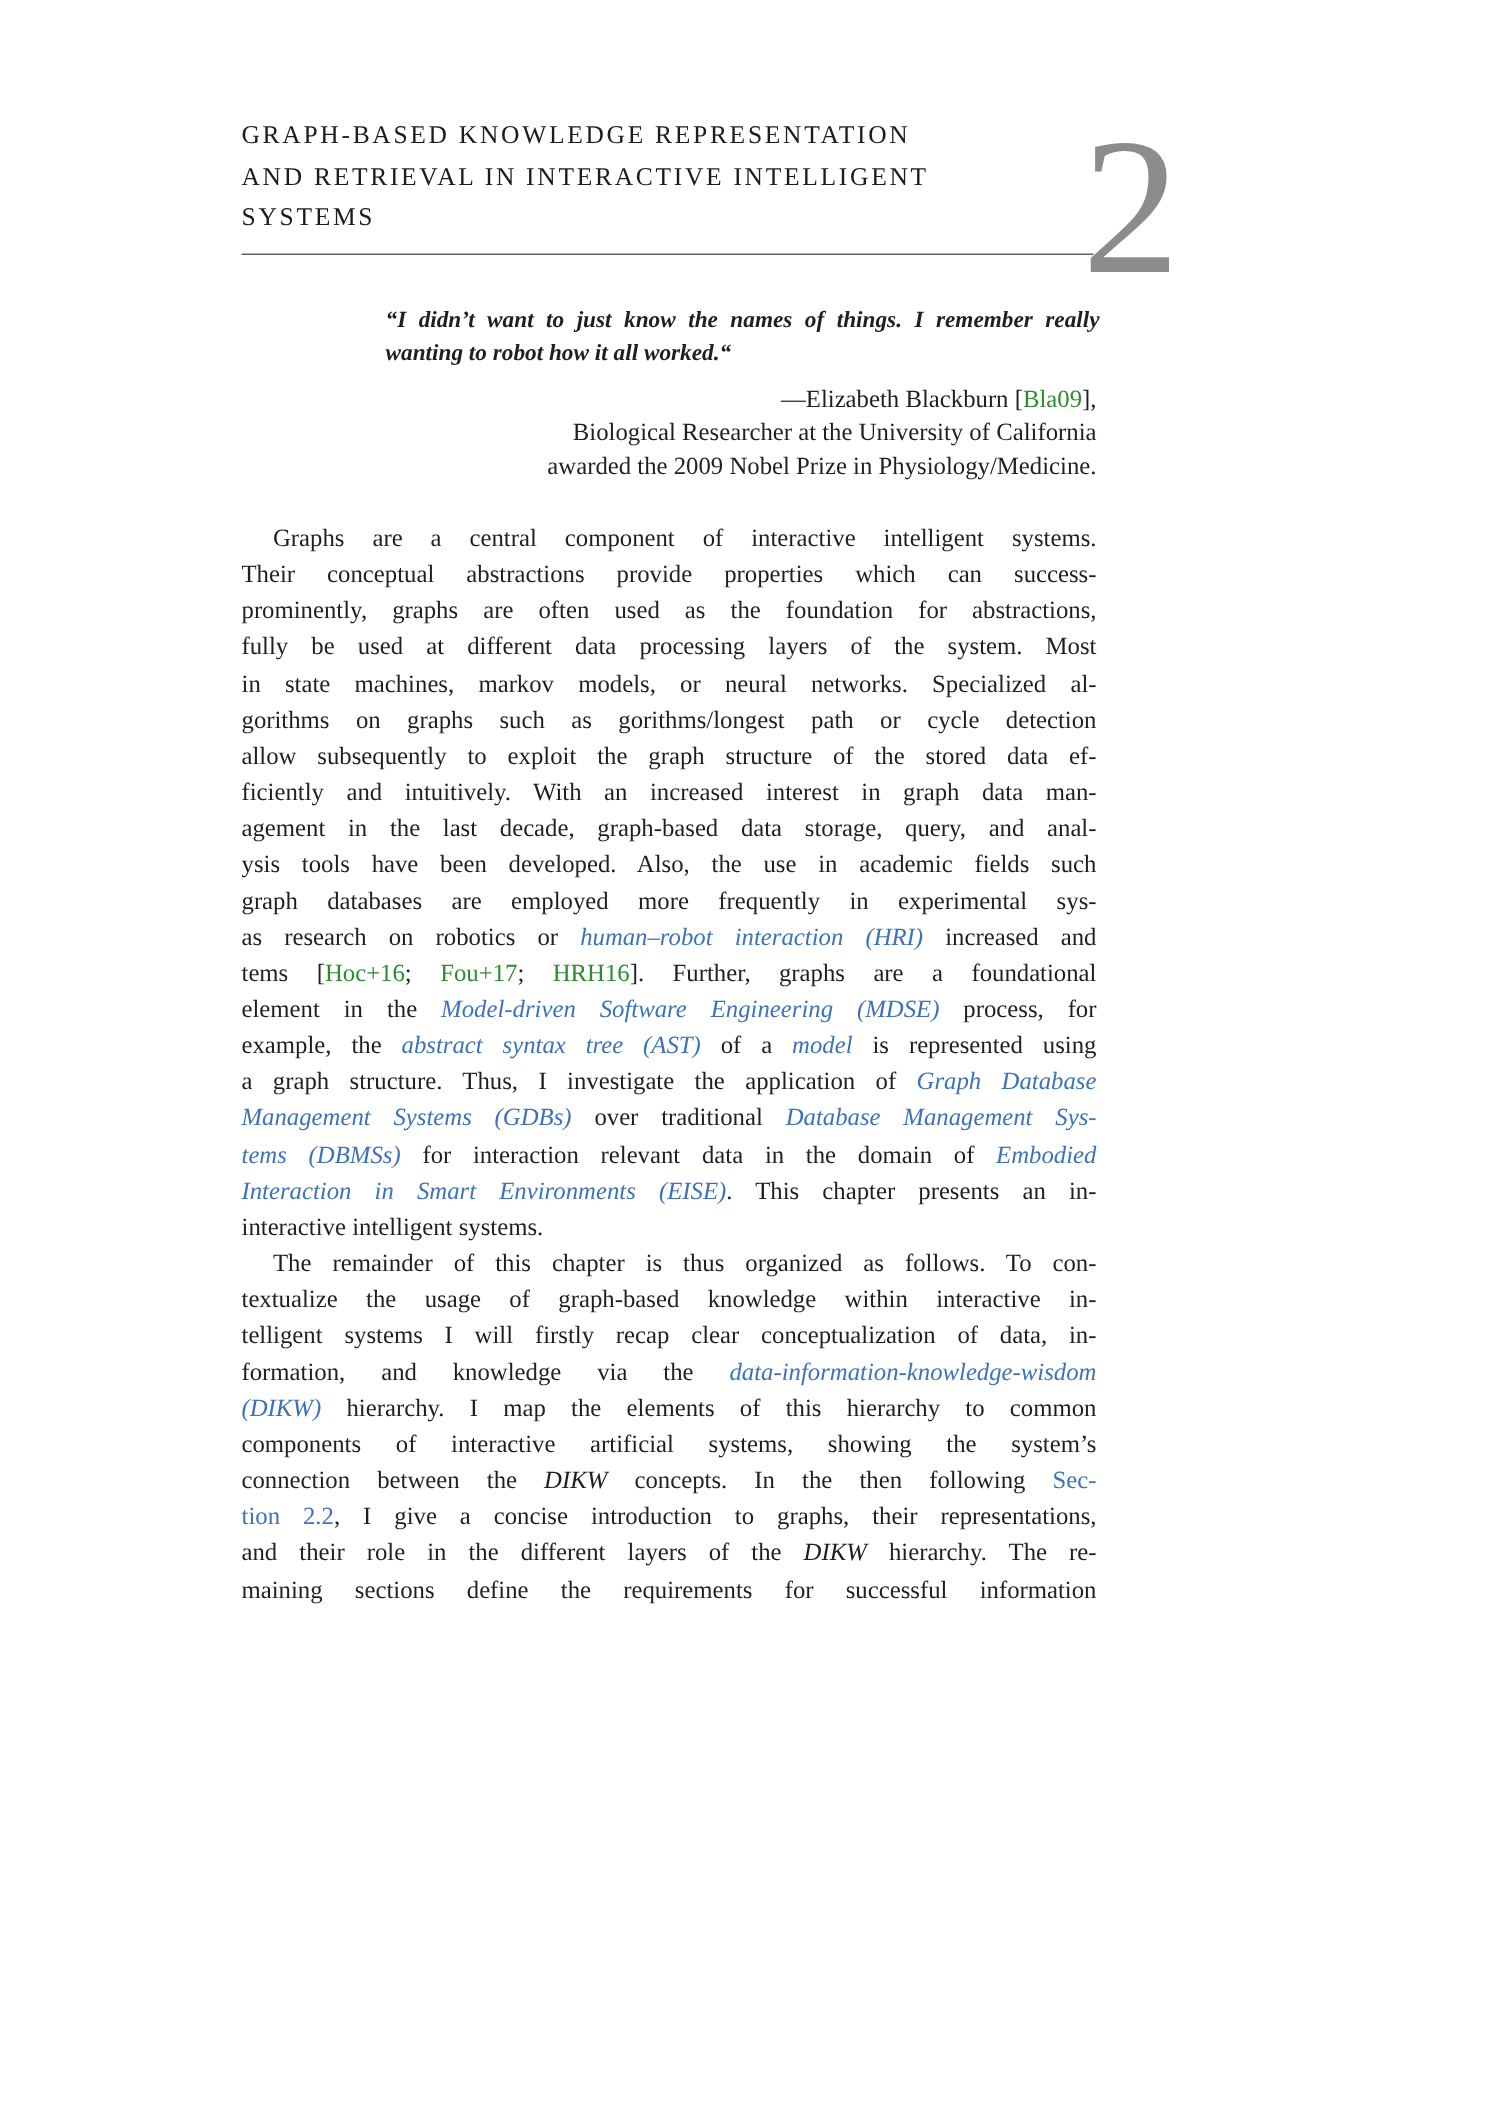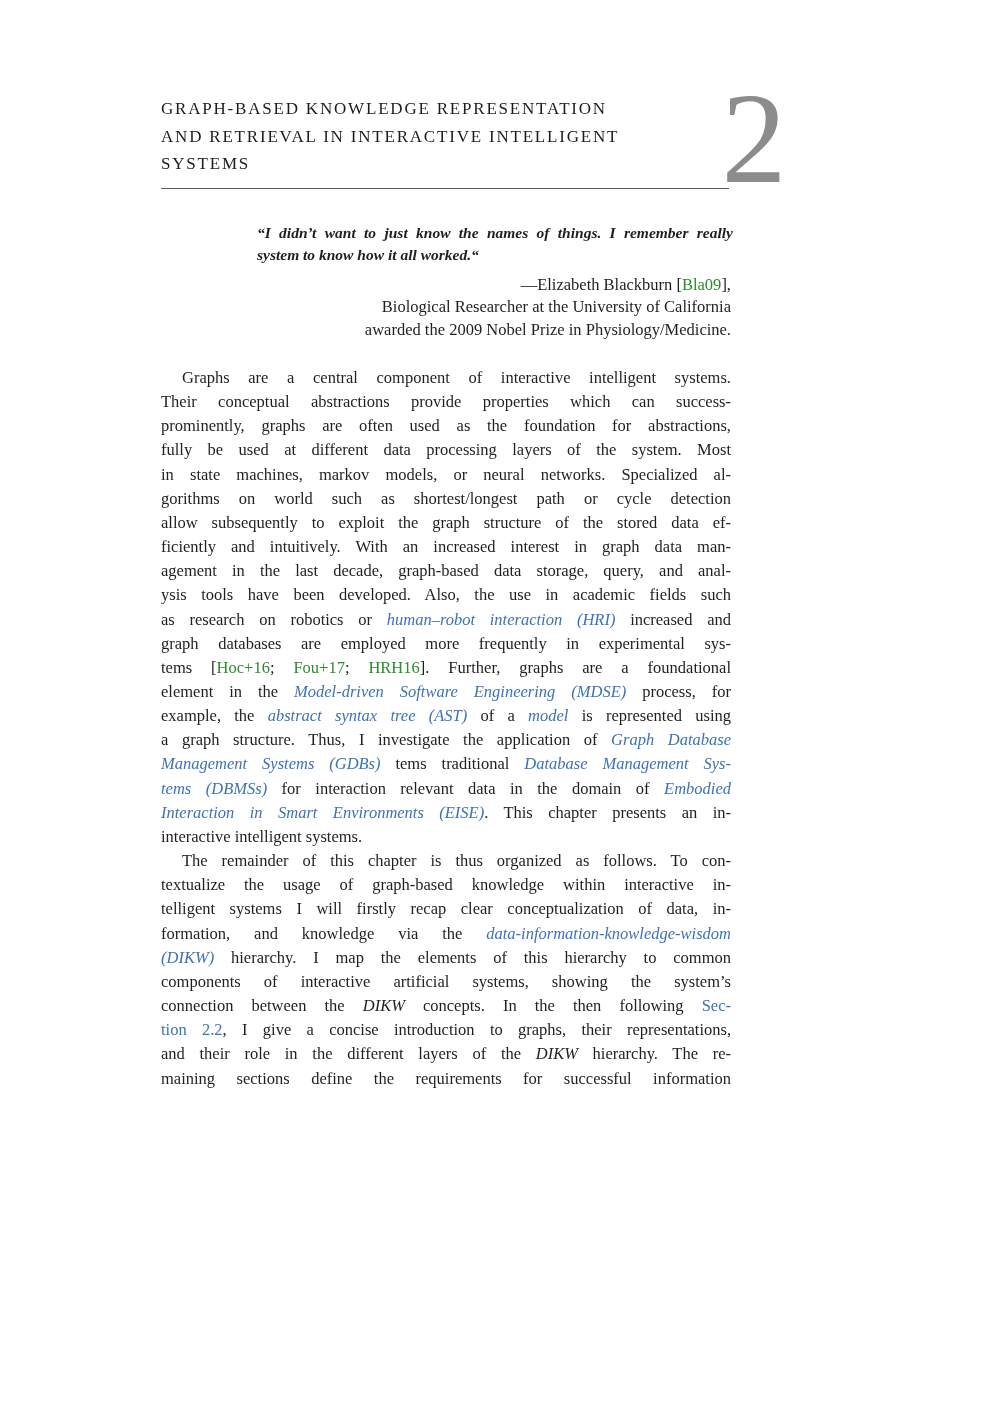--- a/index.html
+++ b/index.html
@@ -6,21 +6,21 @@
   .page {
     position:relative; width:1000px; height:1414px; background:#ffffff;
     font-family:"Liberation Serif", serif; color:var(--text, #1f1f1f); overflow:hidden;
   }
   .chapter-number {
     position:absolute; top:73px; left:718px; width:72px;
     font-size:130px; line-height:1; color:var(--chapter_gray, #8c8c8c);
     text-align:center;
   }
   .content { position:absolute; left:161px; top:0; width:570px; }
-  .chapter-title { margin-top:95px; font-size:17px; line-height:27.5px;
+  .chapter-title { margin-top:76px; font-size:17px; line-height:27.5px;
     letter-spacing:1.8px; color:#1c1c1c; }
   .title-line { white-space:nowrap; }
   .rule { border:none; border-top:1.5px solid var(--rule_gray, #5f5f5f);
     margin:10px 0 0 0; width:568px; }
   .quote { margin-top:33px; margin-left:96px; width:476px;
     font-style:italic; font-size:15.5px; line-height:22.3px;font-weight:bold; }
   .attribution { margin-top:8px; font-size:16.5px; line-height:22.3px; }
   .attribution .tline { text-align:center; text-align-last:right; }
   .body { margin-top:25px; font-size:16.5px; line-height:24.15px; }
   .tline { text-align:justify; text-align-last:justify; }
@@ -38,46 +38,46 @@
   <div class="chapter-number">2</div>
   <div class="content">
     <div class="chapter-title">
       <div class="title-line">GRAPH-BASED KNOWLEDGE REPRESENTATION</div>
       <div class="title-line">AND RETRIEVAL IN INTERACTIVE INTELLIGENT</div>
       <div class="title-line">SYSTEMS</div>
     </div>
     <hr class="rule">
     <div class="quote">
         <div class="tline"><span>“I didn’t want to just know the names of things. I remember really</span></div>
-        <div class="tline last"><span>system to know how it all worked.“</span></div>
+        <div class="tline last"><span>wanting to robot how it all worked.“</span></div>
       </div>
     <div class="attribution">
         <div class="tline"><span>—Elizabeth Blackburn [</span><span class="seg-g">Bla09</span><span>],</span></div>
         <div class="tline"><span>Biological Researcher at the University of California</span></div>
         <div class="tline"><span>awarded the 2009 Nobel Prize in Physiology/Medicine.</span></div>
       </div>
     <div class="body">
       <div class="paragraph">
           <div class="tline indent"><span>Graphs are a central component of interactive intelligent systems.</span></div>
           <div class="tline"><span>Their conceptual abstractions provide properties which can success-</span></div>
           <div class="tline"><span>prominently, graphs are often used as the foundation for abstractions,</span></div>
           <div class="tline"><span>fully be used at different data processing layers of the system. Most</span></div>
           <div class="tline"><span>in state machines, markov models, or neural networks. Specialized al-</span></div>
-          <div class="tline"><span>gorithms on world such as shortest/longest path or cycle detection</span></div>
+          <div class="tline"><span>gorithms on graphs such as gorithms/longest path or cycle detection</span></div>
           <div class="tline"><span>allow subsequently to exploit the graph structure of the stored data ef-</span></div>
           <div class="tline"><span>ficiently and intuitively. With an increased interest in graph data man-</span></div>
           <div class="tline"><span>agement in the last decade, graph-based data storage, query, and anal-</span></div>
           <div class="tline"><span>ysis tools have been developed. Also, the use in academic fields such</span></div>
+          <div class="tline"><span>graph databases are employed more frequently in experimental sys-</span></div>
           <div class="tline"><span>as research on robotics or </span><span class="seg-bi">human–robot interaction (HRI)</span><span> increased and</span></div>
-          <div class="tline"><span>graph databases are employed more frequently in experimental sys-</span></div>
           <div class="tline"><span>tems [</span><span class="seg-g">Hoc+16</span><span>; </span><span class="seg-g">Fou+17</span><span>; </span><span class="seg-g">HRH16</span><span>]. Further, graphs are a foundational</span></div>
           <div class="tline"><span>element in the </span><span class="seg-bi">Model-driven Software Engineering (MDSE)</span><span> process, for</span></div>
           <div class="tline"><span>example, the </span><span class="seg-bi">abstract syntax tree (AST)</span><span> of a </span><span class="seg-bi">model</span><span> is represented using</span></div>
           <div class="tline"><span>a graph structure. Thus, I investigate the application of </span><span class="seg-bi">Graph Database</span></div>
-          <div class="tline"><span class="seg-bi">Management Systems (GDBs)</span><span> tems traditional </span><span class="seg-bi">Database Management Sys-</span></div>
+          <div class="tline"><span class="seg-bi">Management Systems (GDBs)</span><span> over traditional </span><span class="seg-bi">Database Management Sys-</span></div>
           <div class="tline"><span class="seg-bi">tems (DBMSs)</span><span> for interaction relevant data in the domain of </span><span class="seg-bi">Embodied</span></div>
           <div class="tline"><span class="seg-bi">Interaction in Smart Environments (EISE)</span><span>. This chapter presents an in-</span></div>
           <div class="tline last"><span>interactive intelligent systems.</span></div>
         </div>
       <div class="paragraph">
           <div class="tline indent"><span>The remainder of this chapter is thus organized as follows. To con-</span></div>
           <div class="tline"><span>textualize the usage of graph-based knowledge within interactive in-</span></div>
           <div class="tline"><span>telligent systems I will firstly recap clear conceptualization of data, in-</span></div>
           <div class="tline"><span>formation, and knowledge via the </span><span class="seg-bi">data-information-knowledge-wisdom</span></div>
           <div class="tline"><span class="seg-bi">(DIKW)</span><span> hierarchy. I map the elements of this hierarchy to common</span></div>

